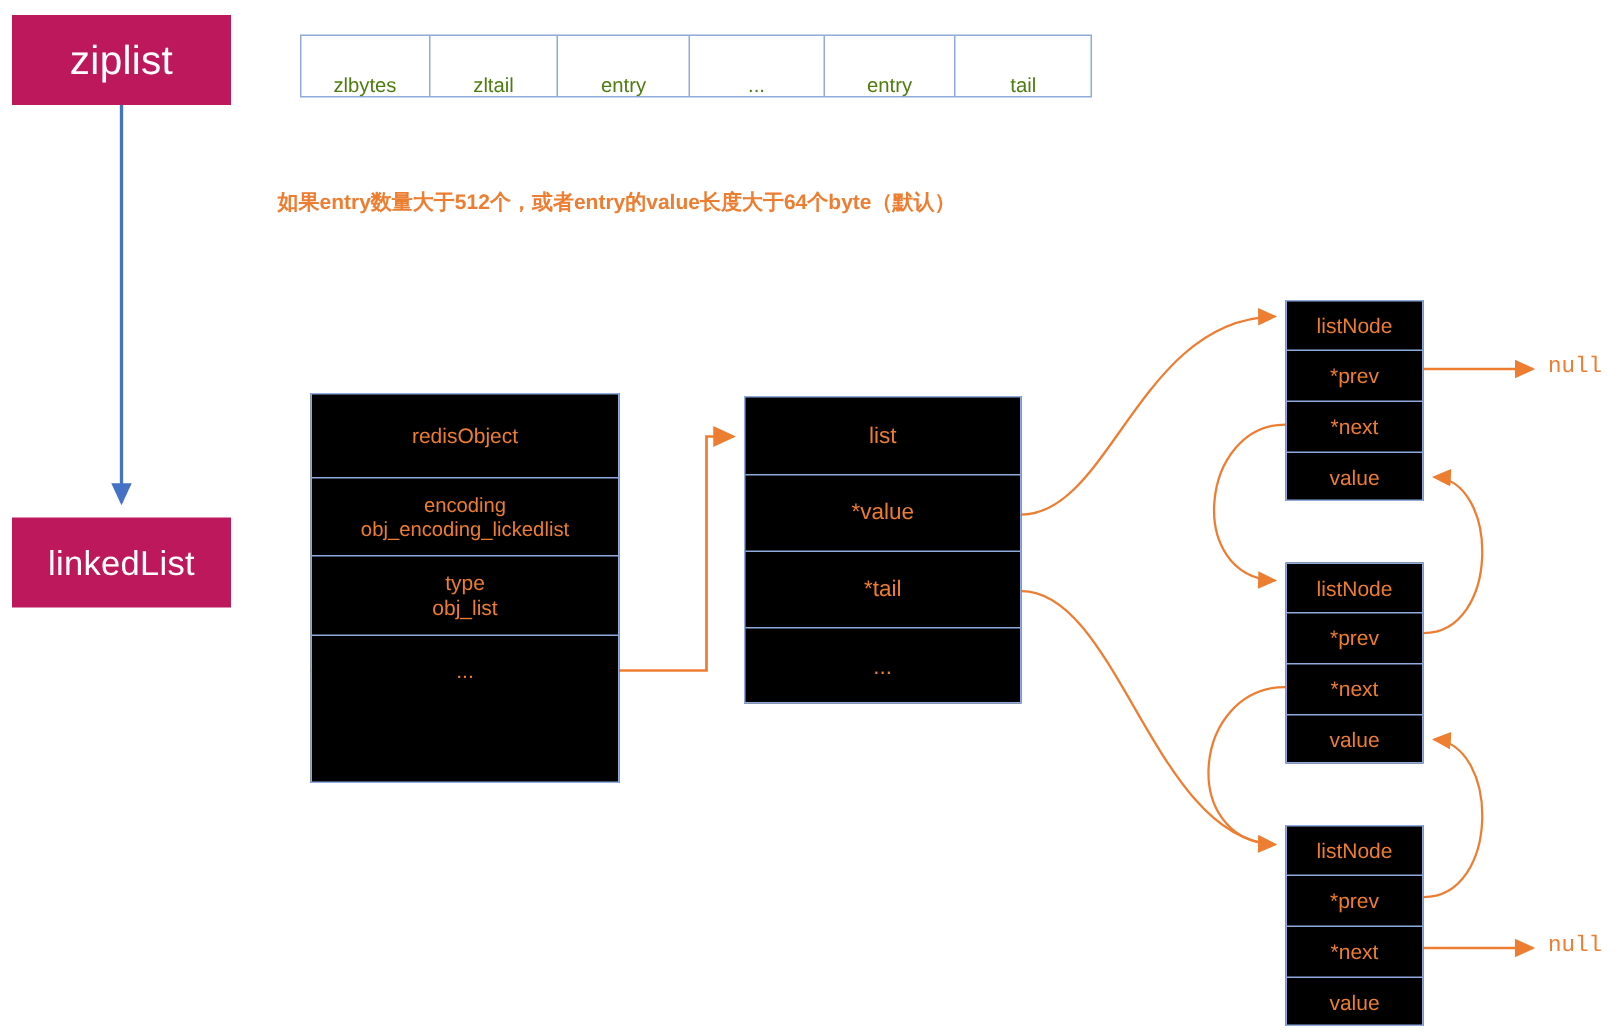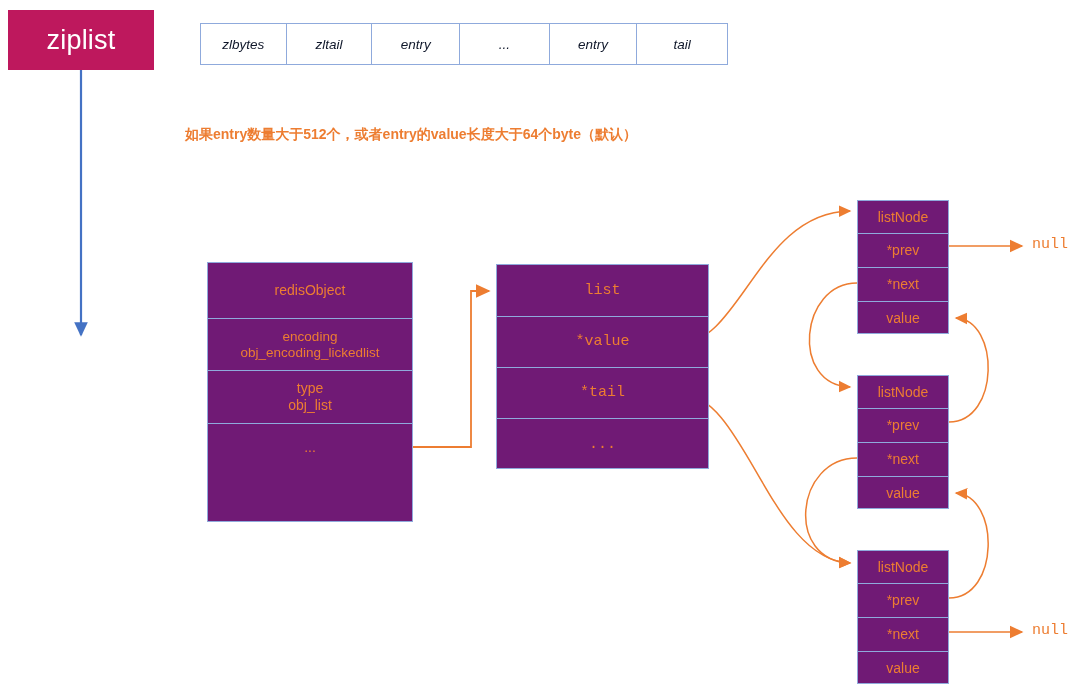--- a/index.html
+++ b/index.html
@@ -36,21 +36,21 @@
     justify-content: center;
     font-size: 27px;
     letter-spacing: 0.2px;
   }
 
   
   .struct {
     position: absolute;
     border: 1px solid #8FAADC;
     box-sizing: border-box;
-    background: #701a75;
+    background: #000000;
   }
   .struct .row {
     border-bottom: 1px solid #8FAADC;
     box-sizing: border-box;
     display: flex;
     align-items: center;
     justify-content: center;
     color: #ED7D31;
     text-align: center;
     line-height: 1.18;
@@ -65,25 +65,24 @@
     position: absolute;
     display: flex;
     border: 1px solid #8FAADC;
     box-sizing: border-box;
     background: #ffffff;
   }
   .strip .cell {
     border-right: 1px solid #8FAADC;
     box-sizing: border-box;
     display: flex;
-    align-items: center;
+    align-items: flex-end;
     justify-content: center;
-    color: #0f172a;
+    color: #4d7c0f;
     font-size: 13.5px;
-    font-style: italic;
   }
   .strip .cell:last-child {
     border-right: none;
   }
 
   
   .note {
     position: absolute;
     color: #ED7D31;
     font-weight: bold;
@@ -131,20 +130,23 @@
 
     <path d="M 949 422 C 1000 422 1000 320 956 318" fill="none" stroke="#ED7D31" stroke-width="1.5" marker-end="url(#arrowOrange)"></path>
 
     <path d="M 949 598 C 1000 598 1000 496 956 493" fill="none" stroke="#ED7D31" stroke-width="1.5" marker-end="url(#arrowOrange)"></path>
   </svg>
 
   <div class="bluebox" style="left:8px; top:10px; width:146px; height:60px;">
     <span>ziplist</span>
   </div>
 
+  <div class="bluebox" style="left:8px; top:345px; width:146px; height:60px; font-size:23px;">
+    <span>linkedList</span>
+  </div>
 
   <div class="strip" style="left:200px; top:23px; width:528px; height:42px;">
     <div class="cell" style="width:86px;">
         <span>zlbytes</span>
       </div>
     <div class="cell" style="width:86px;">
         <span>zltail</span>
       </div>
     <div class="cell" style="width:88px;">
         <span>entry</span>
@@ -164,21 +166,21 @@
 
   <div class="struct" style="left:207px; top:262px; width:206px; height:260px; font-size:14px;">
     <div class="row" style="height:56px;align-items:center;"><span>redisObject</span></div>
     <div class="row" style="height:52px; font-size:13.5px;"><span>encoding
 obj_encoding_lickedlist</span></div>
     <div class="row" style="height:53px;"><span>type
 obj_list</span></div>
     <div class="row" style="height:47px;"><span>...</span></div>
   </div>
 
-  <div class="struct" style="left:496px; top:264px; width:213px; height:205px; font-size:15px;font-family:Liberation Mono, monospace;">
+  <div class="struct" style="left:496px; top:264px; width:185px; height:205px; font-size:15px;">
     <div class="row" style="height:52px;"><span>list</span></div>
     <div class="row" style="height:51px;"><span>*value</span></div>
     <div class="row" style="height:51px;"><span>*tail</span></div>
     <div class="row" style="height:51px;"><span>...</span></div>
   </div>
 
   <div class="struct" style="left:857px; top:200px; width:92px; height:134px; font-size:14px;">
     <div class="row" style="height:33px;"><span>listNode</span></div>
     <div class="row" style="height:34px;"><span>*prev</span></div>
     <div class="row" style="height:34px;"><span>*next</span></div>

